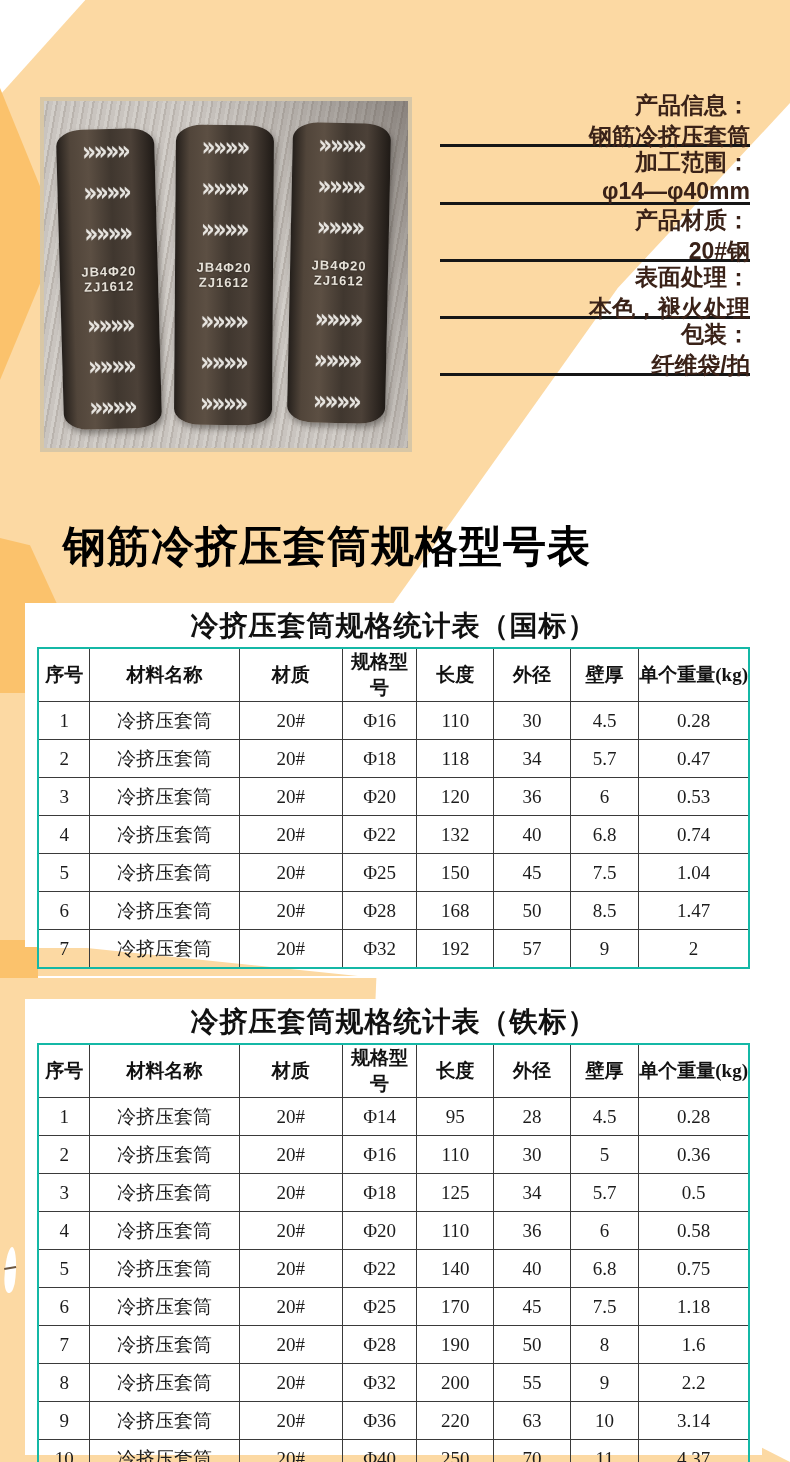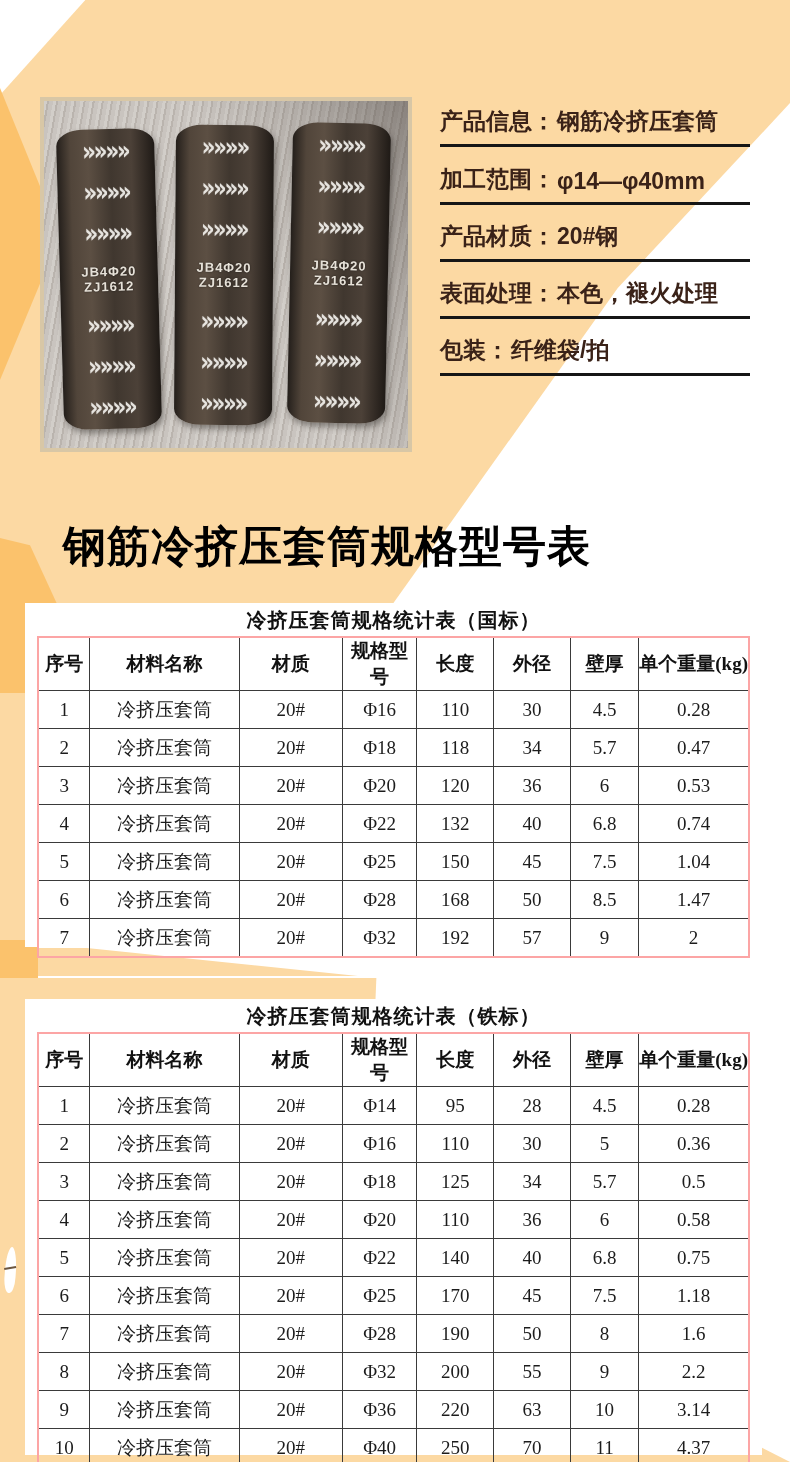--- a/index.html
+++ b/index.html
@@ -56,40 +56,40 @@
     font-family:"DejaVu Sans",sans-serif;
   }
   .stamp{color:#e6e1d8;text-align:center;line-height:15px;font-size:13px;
     letter-spacing:1px;font-weight:bold;text-shadow:0 0 2px rgba(0,0,0,0.6);}
 
   
   .info-list{position:absolute;left:440px;top:90px;width:310px;}
   .info-item{
     height:57.3px;display:flex;align-items:flex-end;box-sizing:border-box;
     border-bottom:3px solid #161616;padding-bottom:7px;
-    color:#3a2218;font-size:23px;font-weight:600;white-space:nowrap;
+    color:#3a2218;font-size:23px;font-weight:600;white-space:nowrap;flex-direction:column;
   }
   .info-item .val{margin-left:2px;}
 
   
   .page-title{
     position:absolute;left:0;top:518px;width:654px;text-align:center;
     font-size:43px;font-weight:900;color:#000;letter-spacing:1px;margin:0;
   }
 
   
   .card{position:absolute;left:25px;width:737px;background:#ffffff;z-index:3;box-sizing:border-box;}
   .card-1{top:603px;height:344px;}
   .card-2{top:999px;height:456px;}
   .card h2{
-    margin:4px 0 2px;text-align:center;font-size:20px;font-weight:bold;color:#111;
+    margin:4px 0 2px;text-align:center;font-size:28px;font-weight:bold;color:#111;
     font-family:"Liberation Serif","DejaVu Serif",serif;letter-spacing:1px;
   }
   table.spec{
-    width:713px;margin:0 auto;border-collapse:collapse;border:2px solid #fca5a5;
+    width:713px;margin:0 auto;border-collapse:collapse;border:2px solid #14b8a6;
     font-family:"Liberation Serif","DejaVu Serif",serif;table-layout:fixed;
   }
   table.spec th{
     border:1px solid #3a3a3a;font-size:19px;font-weight:bold;color:#111;
     height:33px;text-align:center;padding:0;
   }
   table.spec td{
     border:1px solid #3a3a3a;font-size:19px;color:#1c1c1c;
     height:37px;text-align:center;padding:0;
   }

